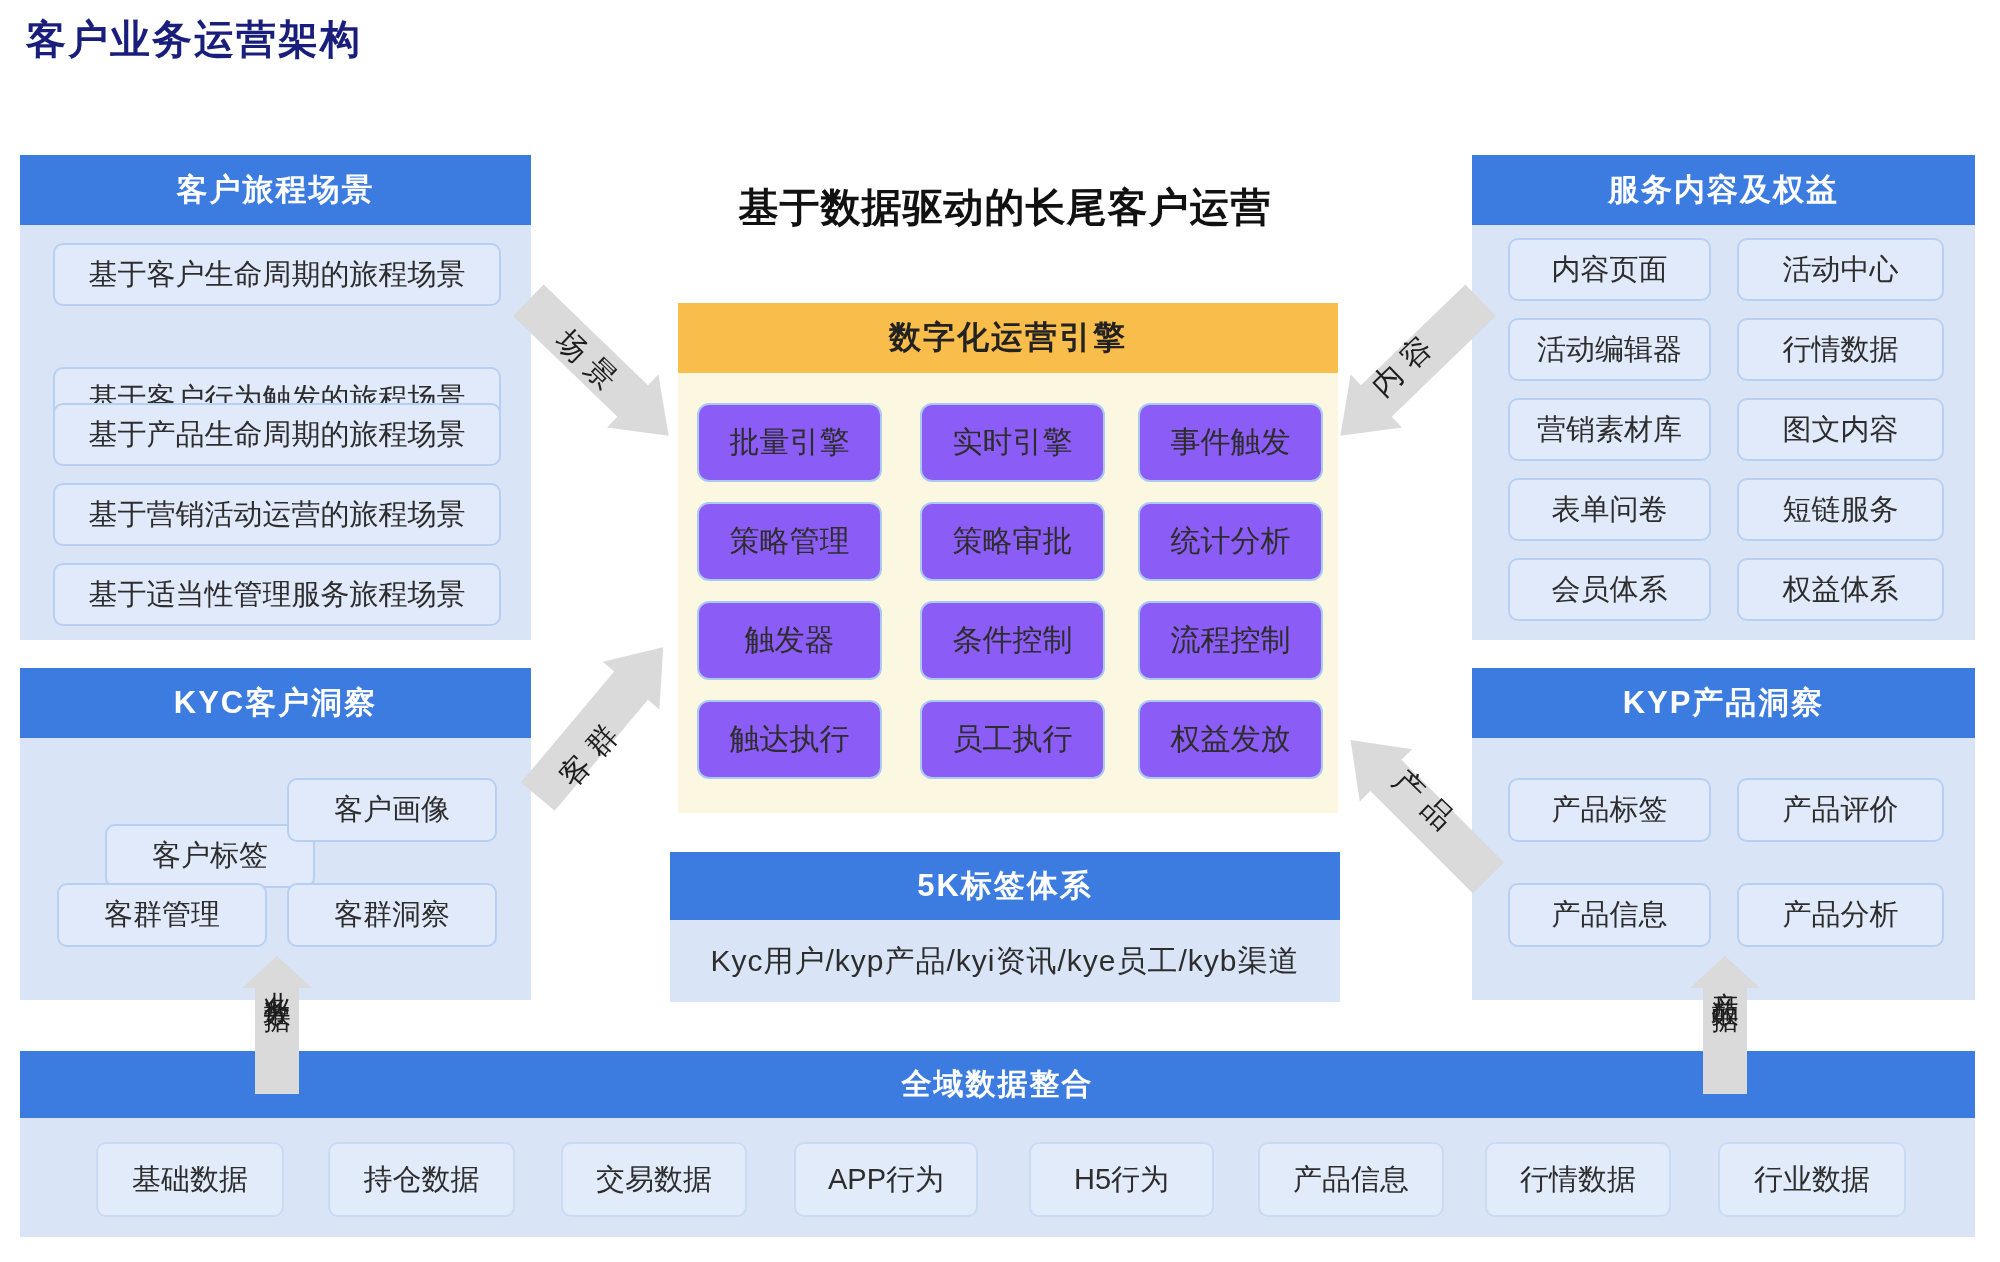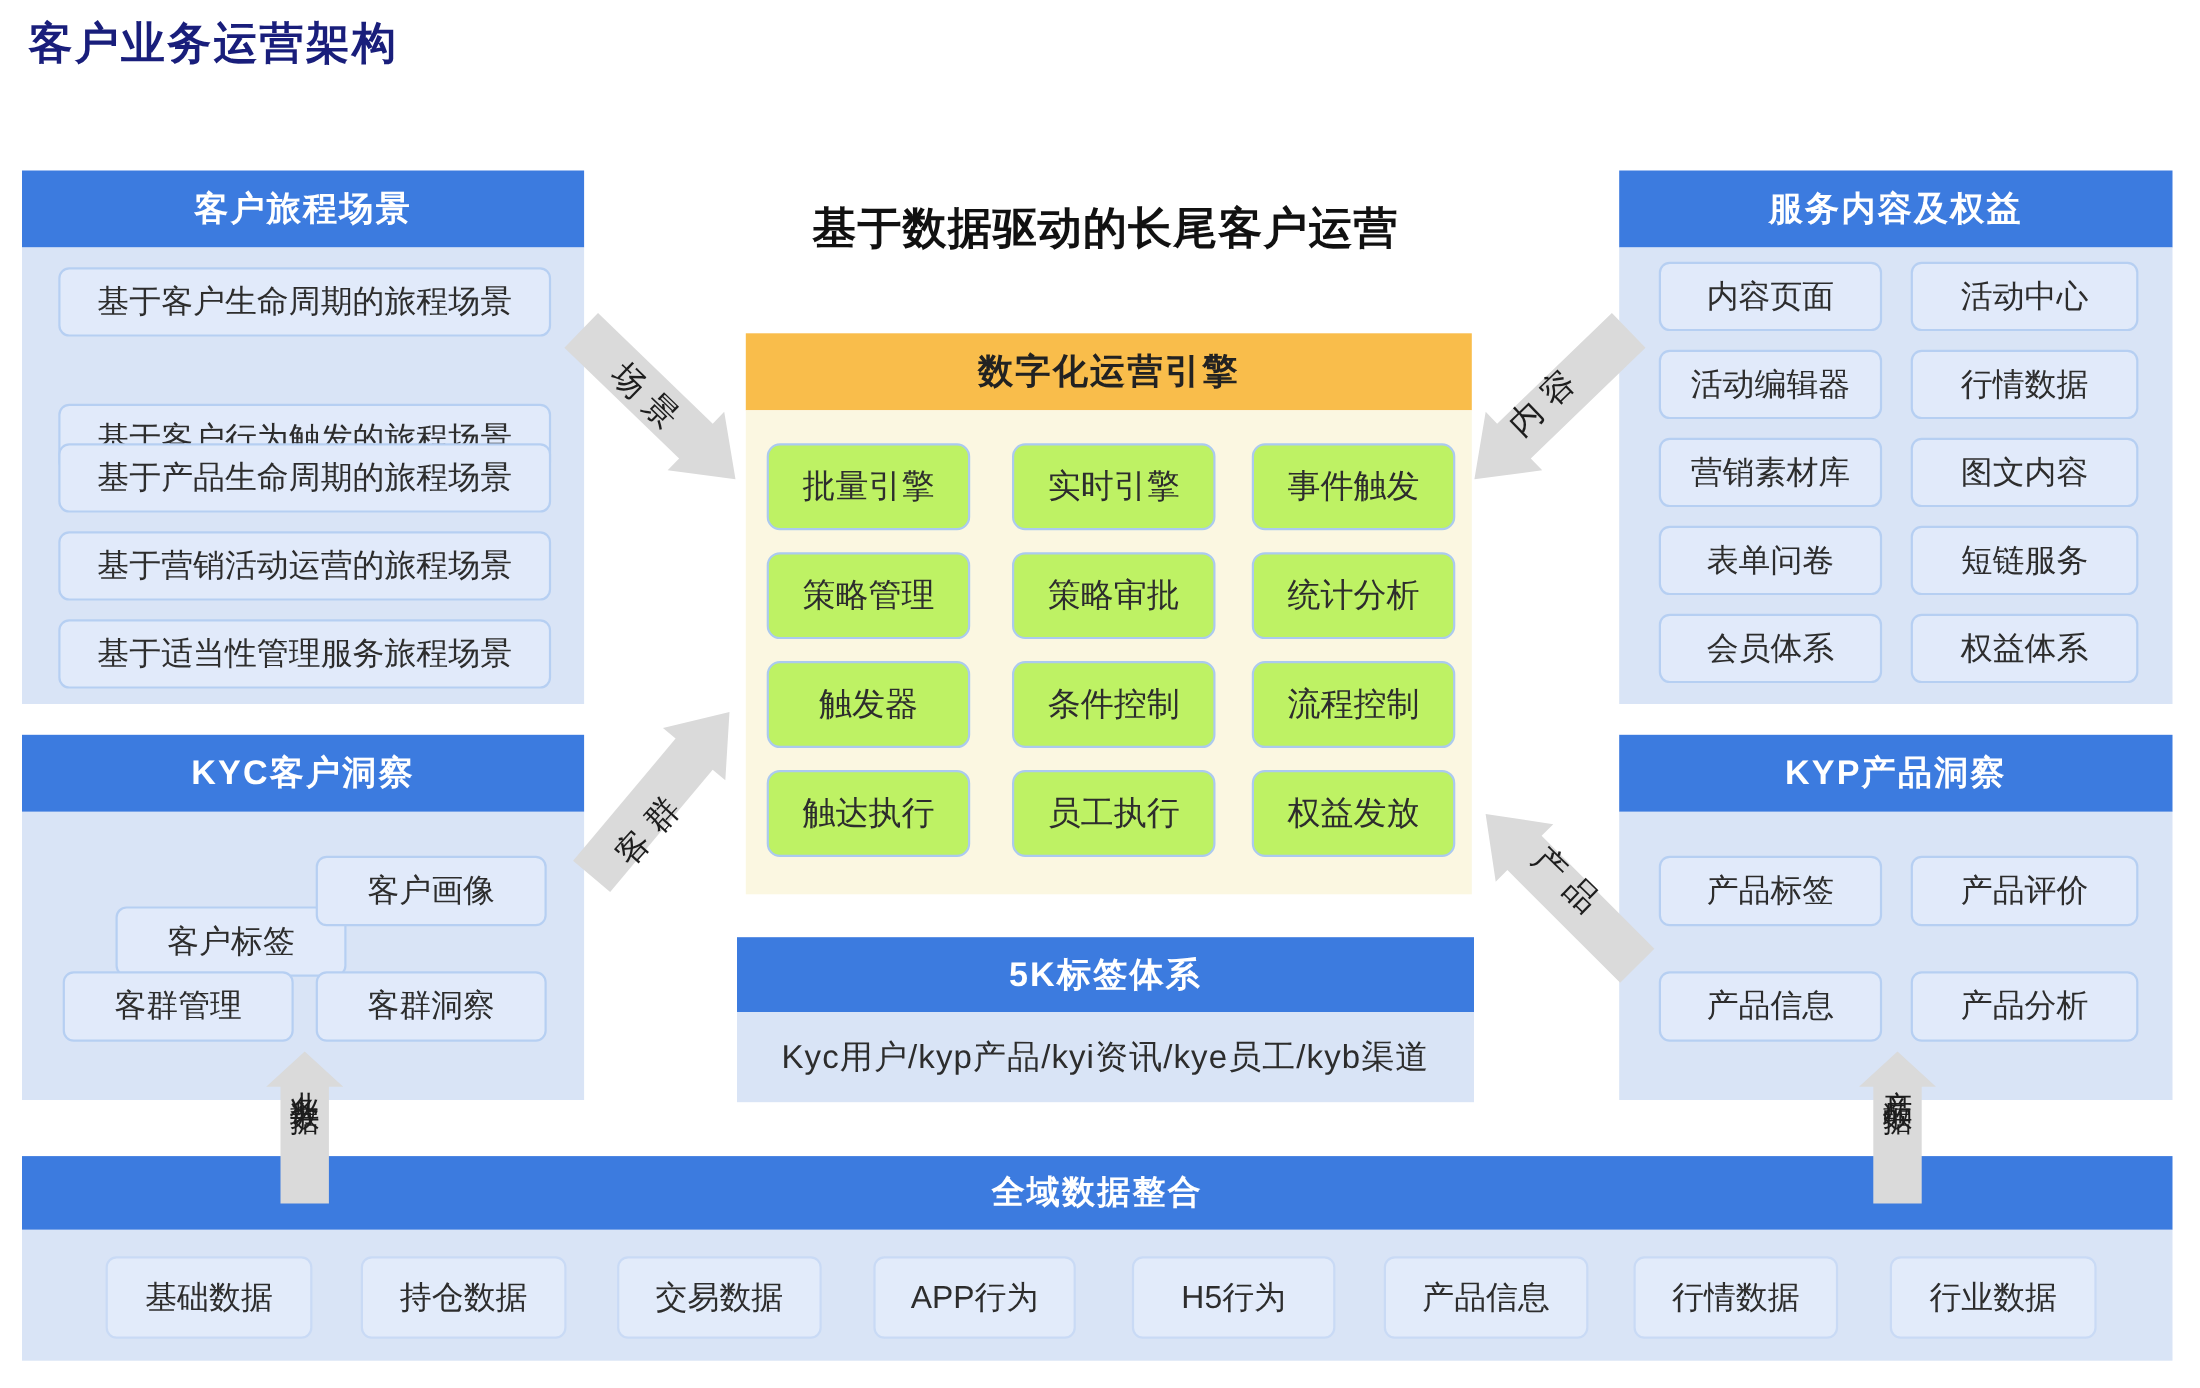--- a/index.html
+++ b/index.html
@@ -23,21 +23,21 @@
   .engine-header{
     background:#F9BD4B;color:#222;font-weight:700;font-size:32px;
     display:flex;align-items:center;justify-content:center;letter-spacing:2px;
   }
   .engine-body{background:#FBF7E1;}
   .chip{
     display:flex;align-items:center;justify-content:center;
     font-size:29px;color:#2d2d2d;border-radius:10px;white-space:nowrap;
   }
   .chip-side{background:#E1EAFA;border:2px solid #B6CFF2;}
-  .chip-engine{background:#bef264;border:2px solid #ABCAEF;border-radius:12px;font-size:30px;}
+  .chip-engine{background:#8b5cf6;border:2px solid #ABCAEF;border-radius:12px;font-size:30px;}
   .chip-bottom{background:#E2EBFA;border:2px solid #C9DAF5;}
   .tag-body-text{
     display:flex;align-items:center;justify-content:center;
     font-size:30px;color:#2d2d2d;letter-spacing:1px;text-align:right;
   }
   .arrow-svg{overflow:visible;}
   .arrow-label{
     display:flex;align-items:center;justify-content:center;
     font-size:30px;color:#1d1d1d;letter-spacing:10px;width:130px;height:36px;white-space:nowrap;
   }

